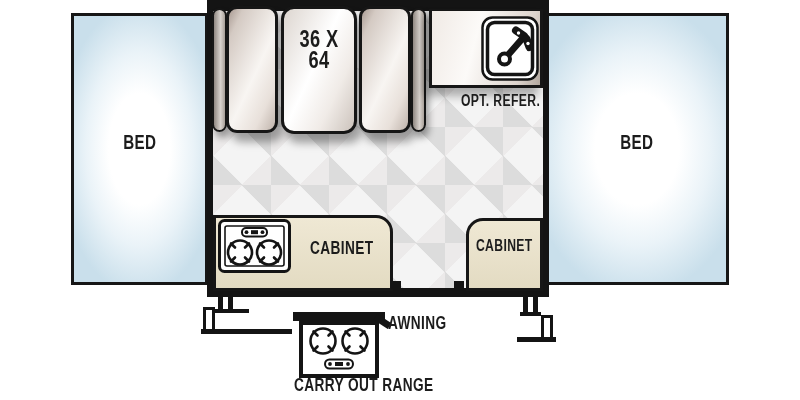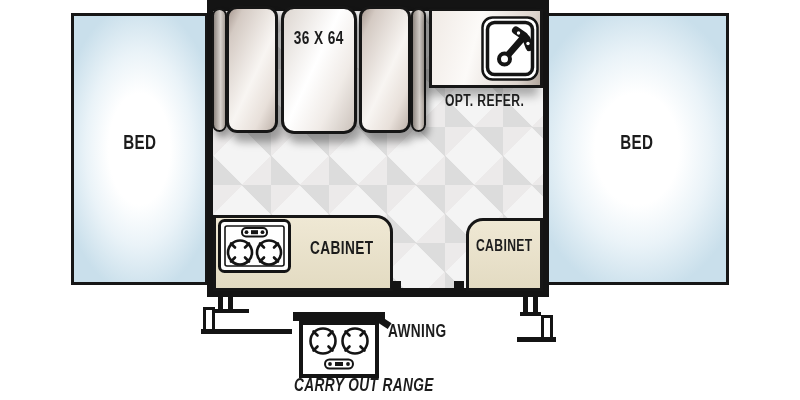--- a/index.html
+++ b/index.html
@@ -33,21 +33,21 @@
 
   
   .strip { position:absolute; width:15px; height:124px; top:8px; border:2px solid #161616; border-radius:8px;
            background:linear-gradient(90deg,#8f8781,#d8d2cd 60%,#aaa29b); box-shadow:3px 6px 7px rgba(0,0,0,0.35); }
   .bench { position:absolute; width:52px; height:127px; top:6px; border:3px solid #161616; border-radius:11px;
            background:linear-gradient(115deg,#a99b93 0%,#d4cac3 14%,#f8f5f2 55%,#e8e0da 80%,#c0b4ac 100%);
            box-shadow:5px 9px 9px rgba(0,0,0,0.35); }
   .table { position:absolute; left:74px; top:6px; width:76px; height:128px; border:3px solid #161616; border-radius:13px;
            background:linear-gradient(115deg,#ddd6d0 0%,#ffffff 45%,#f0ebe7 72%,#ccc3bc 100%);
            box-shadow:5px 9px 9px rgba(0,0,0,0.35);
-           text-align:center; color:#1c1c1c; font-weight:bold; font-size:18px; line-height:21px; padding-top:19px; }
+           text-align:center; color:#1c1c1c; font-weight:bold; font-size:24px; line-height:21px; padding-top:19px; }
 
   
   .counter { position:absolute; left:222px; top:9px; width:114px; height:79px; border:3px solid #161616; border-top-width:2px;
              background:linear-gradient(105deg,#f0eae5 0%,#fcfaf8 40%,#dcd3cc 82%,#b2a79e 100%);
              box-shadow:-5px 8px 9px rgba(0,0,0,0.3); }
   .sink { position:absolute; left:274px; top:16px; width:58px; height:65px; }
 
   
   .cab { position:absolute; border:3px solid #161616; background:linear-gradient(180deg,#efe8d4,#e3dbc2); }
   .cab-left  { left:6px;  top:215px; width:180px; height:76px; border-top-right-radius:17px; }
@@ -96,21 +96,21 @@
     <svg class="sink" viewBox="0 0 58 65">
       <rect x="1.5" y="1.5" width="55" height="62" rx="10" fill="#ffffff" stroke="#141414" stroke-width="2.5"></rect>
       <rect x="6.5" y="6.5" width="45" height="52" rx="7" fill="#ffffff" stroke="#141414" stroke-width="3.5"></rect>
       <line x1="41" y1="23" x2="27" y2="39" stroke="#141414" stroke-width="6.5" stroke-linecap="round"></line>
       <circle cx="23.5" cy="43" r="5.5" fill="#ffffff" stroke="#141414" stroke-width="4"></circle>
       <line x1="35" y1="14.5" x2="43" y2="20" stroke="#141414" stroke-width="8" stroke-linecap="round"></line>
       <line x1="45.5" y1="23" x2="48.5" y2="31" stroke="#141414" stroke-width="8" stroke-linecap="round"></line>
       <circle cx="37.5" cy="17" r="1.7" fill="#ffffff"></circle>
       <circle cx="47" cy="27.5" r="1.7" fill="#ffffff"></circle>
     </svg>
-    <div class="lbl" style="left:213px; top:92px; width:120px; text-align:left; font-size:16px;">
+    <div class="lbl" style="left:213px; top:92px; width:120px; text-align:right; font-size:16px;">
       <span class="cond cond-r">OPT. REFER.</span>
     </div>
 
     <div class="cab cab-left"></div>
     <svg class="range" viewBox="0 0 73 54">
       <rect x="1.5" y="1.5" width="70" height="51" rx="5" fill="#ffffff" stroke="#141414" stroke-width="3"></rect>
       <rect x="7" y="7" width="59" height="40" rx="2" fill="none" stroke="#141414" stroke-width="1.6"></rect>
       <rect x="24" y="9" width="25" height="8.5" rx="4" fill="#ffffff" stroke="#141414" stroke-width="2"></rect>
       <circle cx="28.5" cy="13.2" r="1.9" fill="#141414"></circle>
       <circle cx="44.5" cy="13.2" r="1.9" fill="#141414"></circle>
@@ -152,21 +152,21 @@
   <div>
     <div class="jk" style="left:523px; top:296px; width:5px; height:18px;"></div>
     <div class="jk" style="left:533px; top:296px; width:5px; height:18px;"></div>
     <div class="jk" style="left:520px; top:312px; width:21px; height:4px;"></div>
     <div class="jk-foot" style="left:541px; top:315px; width:12px; height:26px;"></div>
     <div class="jk" style="left:517px; top:337px; width:39px; height:5px;"></div>
   </div>
 
   <div class="awn-bar"></div>
   <div class="awn-tip"></div>
-  <div class="lbl" style="left:388px; top:313px; font-size:18px;margin-top:8px;">
+  <div class="lbl" style="left:388px; top:313px; font-size:18px;">
     <span class="cond cond-l">AWNING</span>
   </div>
 
   <svg class="cor-box" viewBox="0 0 80 57">
     <rect x="2" y="2" width="76" height="53" fill="#ffffff" stroke="#141414" stroke-width="4"></rect>
     <g stroke="#141414" stroke-width="2.6" fill="none" stroke-linecap="round">
       <circle cx="24" cy="20" r="12.5"></circle>
       <line x1="14.5" y1="10.5" x2="18.5" y2="14.5"></line>
         <line x1="33.5" y1="10.5" x2="29.5" y2="14.5"></line>
       <line x1="14.5" y1="29.5" x2="18.5" y2="25.5"></line>
@@ -175,17 +175,17 @@
       <line x1="46.5" y1="10.5" x2="50.5" y2="14.5"></line>
         <line x1="65.5" y1="10.5" x2="61.5" y2="14.5"></line>
       <line x1="46.5" y1="29.5" x2="50.5" y2="25.5"></line>
         <line x1="65.5" y1="29.5" x2="61.5" y2="25.5"></line>
     </g>
     <rect x="26" y="38.5" width="28" height="9" rx="4.5" fill="#ffffff" stroke="#141414" stroke-width="2"></rect>
     <circle cx="31" cy="43" r="1.9" fill="#141414"></circle>
     <circle cx="49" cy="43" r="1.9" fill="#141414"></circle>
     <rect x="36" y="41" width="8" height="4" fill="#141414"></rect>
   </svg>
-  <div class="lbl" style="left:272px; top:375px; width:160px; text-align:center; font-size:18px;font-style:italic;">
+  <div class="lbl" style="left:272px; top:375px; width:160px; text-align:center; font-size:18px;">
     <span class="cond">CARRY OUT RANGE</span>
   </div>
 
 </div>
 
 </body></html>

